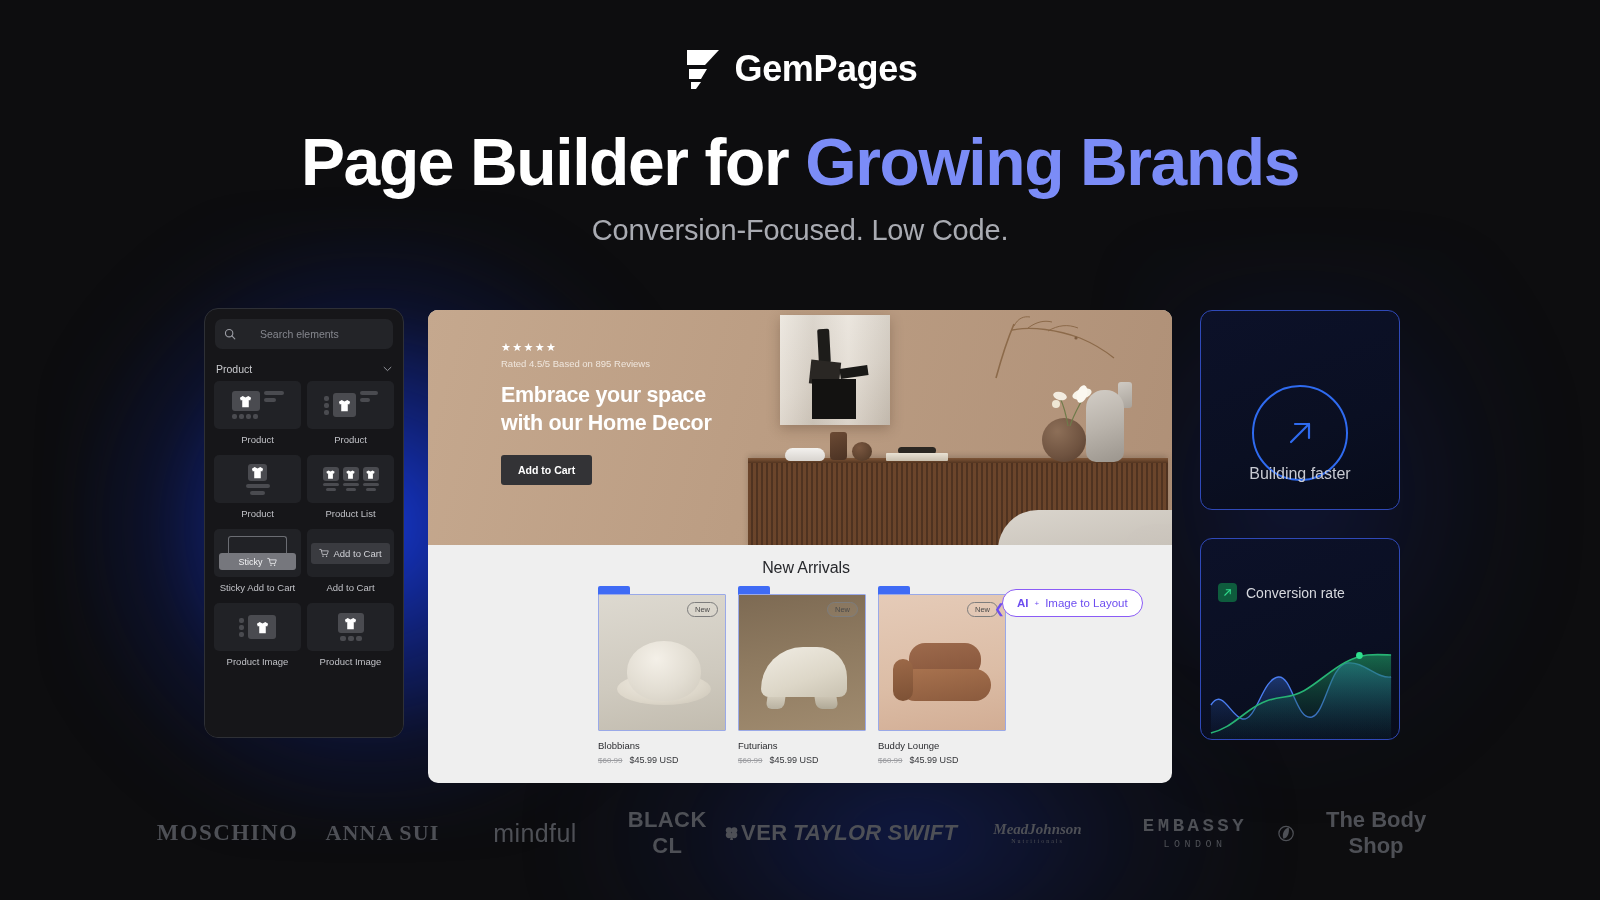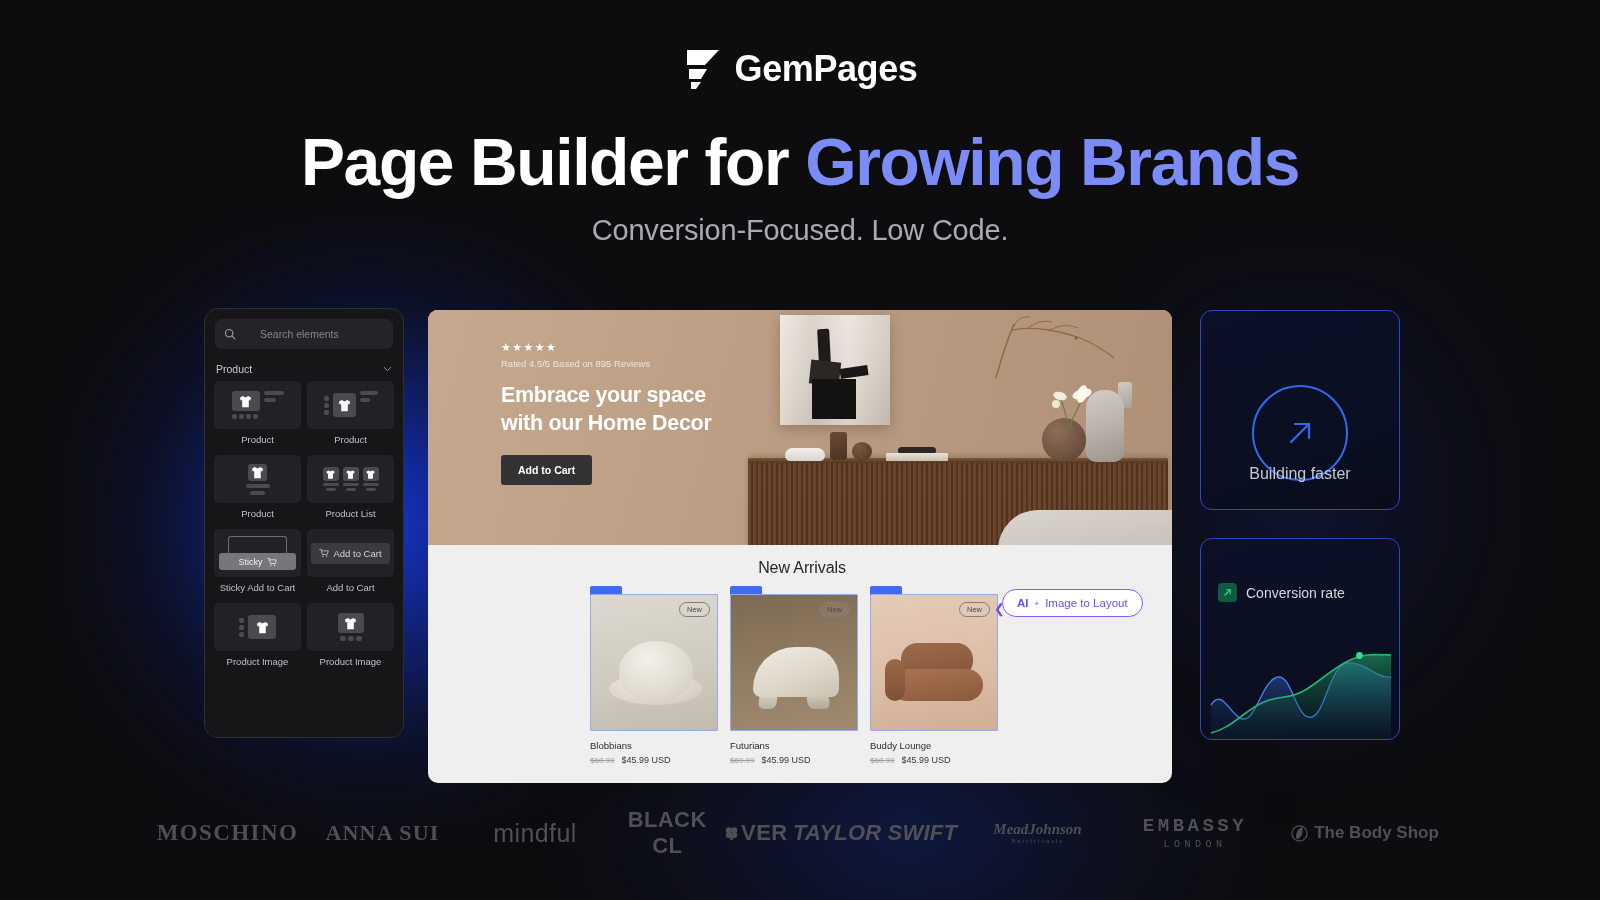--- a/index.html
+++ b/index.html
@@ -228,21 +228,21 @@
     background: linear-gradient(170deg,#dad5cd 0%,#c8c2b9 55%,#b6b0a6 100%);
     border-radius: 40px 40px 8px 8px;
   }
   .chair2 {
     position:absolute; left:692px; top:214px; width:160px; height:70px;
     background: linear-gradient(170deg,#cfc9c1 0%,#bbb5ab 100%);
     border-radius: 34px 34px 6px 6px;
   }
 
   
-  .arrivals { padding: 14px 0 0 4px; }
+  .arrivals { padding: 14px 0 0 12px; }
   .arrivals-title {
     text-align: center; font-size: 16px; color: #27282c; font-weight: 400;
     letter-spacing: -0.1px;
   }
   .cards {
     display: flex; gap: 12px; margin: 17px 0 0 158px;
   }
   .pcard { width: 128px; }
   .pcard-imgwrap { position: relative; }
   .pcard-tab {
@@ -351,21 +351,21 @@
   .b-moschino { width: 160px; font-size: 23px; font-weight: 700; letter-spacing: 1.4px; font-family: "Liberation Serif", serif; }
   .b-annasui  { width: 150px; font-size: 22px; font-weight: 700; letter-spacing: 1.2px; font-family: "Liberation Serif", serif; }
   .b-mindful  { width: 155px; font-size: 25px; font-weight: 400; letter-spacing: 0.4px; font-family: Liberation Sans, sans-serif; }
   .b-clover   { width: 175px; font-size: 22px; font-weight: 700; letter-spacing: 0.4px; font-family: "Liberation Sans", sans-serif; display:flex; align-items:center; gap:2px; }
   .b-taylor   { width: 175px; font-size: 22px; font-weight: 700; font-style: italic; letter-spacing: 0.2px; }
   .b-mead     { width: 150px; font-size: 15px; font-style: italic; font-weight: 700; font-family: "Liberation Serif", serif; flex-direction: column; line-height: 1.05; }
   .b-mead .sub { font-size: 6px; letter-spacing: 2px; font-style: normal; font-weight: 400; }
   .b-embassy  { width: 165px; flex-direction: column; font-family: Liberation Mono, monospace; line-height: 1.25; }
   .b-embassy .top { font-size: 19px; font-weight: 700; letter-spacing: 3.5px; }
   .b-embassy .bot { font-size: 10px; letter-spacing: 4.5px; }
-  .b-bodyshop { width: 175px; font-size: 17px; font-weight: 700; display: flex; align-items: center; gap: 6px; }
+  .b-bodyshop { width: 175px; font-size: 22px; font-weight: 700; display: flex; align-items: center; gap: 6px; }
   .clover-glyph { display:inline-block; width:16px; height:16px; }
 </style>
 </head>
 <body>
 
 <div id="stage">
 
   <div class="glow-a"></div>
   <div class="glow-b"></div>
   <div class="glow-c"></div>

